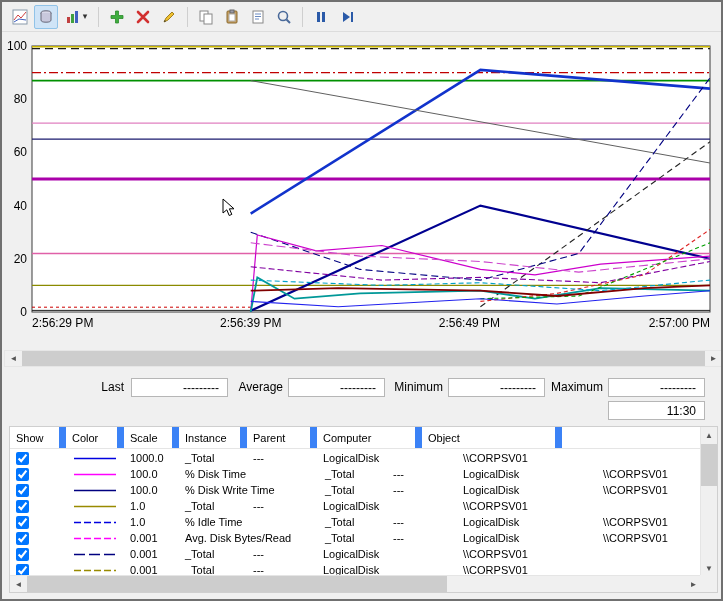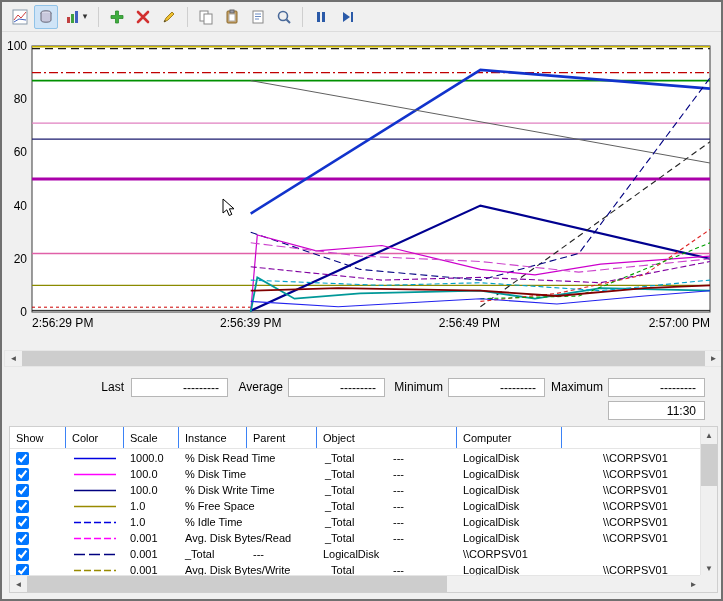--- a/index.html
+++ b/index.html
@@ -32,21 +32,21 @@
   
   .stat-label{position:absolute;height:19px;line-height:19px;text-align:right;font-size:12px}
   .stat-field{position:absolute;height:19px;width:97px;background:#fff;border:1px solid #b6b6b6;display:flex;align-items:center;justify-content:flex-end;padding:0 8px;font-size:12px}
 
   
   .legend{position:absolute;left:7px;top:424px;width:709px;height:167px;background:#fff;border:1px solid #cfcfcf}
   .legend-header{position:absolute;left:0;top:0;width:692px;height:22px;display:flex;border-bottom:1px solid #e5e5e5;background:#fff}
   .legend-rows{position:absolute;left:0;top:23px;width:692px}
   .lrow{display:flex;height:16px;align-items:flex-start}
   .lcell{height:100%;display:flex;align-items:center;padding-left:6px;white-space:nowrap;overflow:hidden;font-size:11px}
-  .legend-header .lcell{border-right:1px solid #3b82f6;font-size:11px}
+  .legend-header .lcell{border-right:7px solid #3b82f6;font-size:11px}
   .c0{width:56px}.c1{width:58px}.c2{width:55px}.c3{width:140px}.c4{width:68px}.c5{width:70px}.c6{width:140px}.c7{width:105px}
   .lrow input[type=checkbox]{width:13px;height:13px;margin:0}
   .legend-vscroll{right:0;top:0;height:150px;border-left:1px solid #e5e5e5}
   .legend-hscroll{left:0;bottom:0;width:692px;border-top:1px solid #e5e5e5}
   .legend-corner{position:absolute;right:0;bottom:0;width:17px;height:17px;background:#f0f0f0}
 
   .cursor{position:absolute;left:220px;top:196px;z-index:50;pointer-events:none}
 </style>
 </head>
 <body>
@@ -218,35 +218,34 @@
       <span>11:30</span>
     </div>
 
   <div class="legend">
     <div class="legend-header" id="legend-header">
         <div class="lcell c0">Show</div>
         <div class="lcell c1">Color</div>
         <div class="lcell c2">Scale</div>
         <div class="lcell c4">Instance</div>
         <div class="lcell c5">Parent</div>
+        <div class="lcell c7">Computer</div>
         <div class="lcell c6">Object</div>
-        <div class="lcell c7">Computer</div>
       </div>
     <div class="legend-rows" id="legend-rows">
         <div class="lrow">
           <div class="lcell c0">
             <input type="checkbox" checked="" style="">
           </div>
           <div class="lcell c1">
             <svg width="46" height="11">
               <line x1="2" x2="44" y1="5.5" y2="5.5" stroke="#0000e0" stroke-width="1.4"></line>
             </svg>
           </div>
           <div class="lcell c2">1000.0</div>
-          <div class="lcell c3">% Disk Read Time</div>
           <div class="lcell c4">_Total</div>
           <div class="lcell c5">---</div>
           <div class="lcell c6">LogicalDisk</div>
           <div class="lcell c7">\\CORPSV01</div>
         </div>
         <div class="lrow">
           <div class="lcell c0">
             <input type="checkbox" checked="" style="">
           </div>
           <div class="lcell c1">
@@ -280,21 +279,20 @@
         <div class="lrow">
           <div class="lcell c0">
             <input type="checkbox" checked="" style="">
           </div>
           <div class="lcell c1">
             <svg width="46" height="11">
               <line x1="2" x2="44" y1="5.5" y2="5.5" stroke="#998a00" stroke-width="1.4"></line>
             </svg>
           </div>
           <div class="lcell c2">1.0</div>
-          <div class="lcell c3">% Free Space</div>
           <div class="lcell c4">_Total</div>
           <div class="lcell c5">---</div>
           <div class="lcell c6">LogicalDisk</div>
           <div class="lcell c7">\\CORPSV01</div>
         </div>
         <div class="lrow">
           <div class="lcell c0">
             <input type="checkbox" checked="" style="">
           </div>
           <div class="lcell c1">
@@ -343,21 +341,20 @@
         <div class="lrow">
           <div class="lcell c0">
             <input type="checkbox" checked="" style="">
           </div>
           <div class="lcell c1">
             <svg width="46" height="11">
               <line x1="2" x2="44" y1="5.5" y2="5.5" stroke="#998a00" stroke-width="1.4" stroke-dasharray="7,3"></line>
             </svg>
           </div>
           <div class="lcell c2">0.001</div>
-          <div class="lcell c3">Avg. Disk Bytes/Write</div>
           <div class="lcell c4">_Total</div>
           <div class="lcell c5">---</div>
           <div class="lcell c6">LogicalDisk</div>
           <div class="lcell c7">\\CORPSV01</div>
         </div>
       </div>
     <div class="scrollbar v legend-vscroll">
       <div class="sb-btn">▲</div>
       <div class="sb-track">
         <div class="sb-thumb" style="top:0;height:42px"></div>

